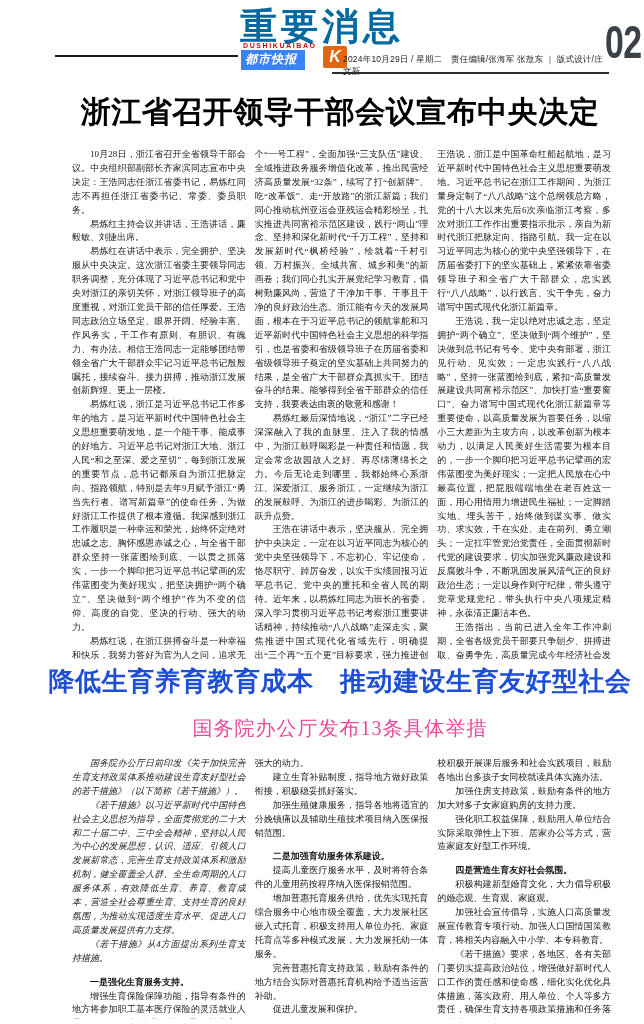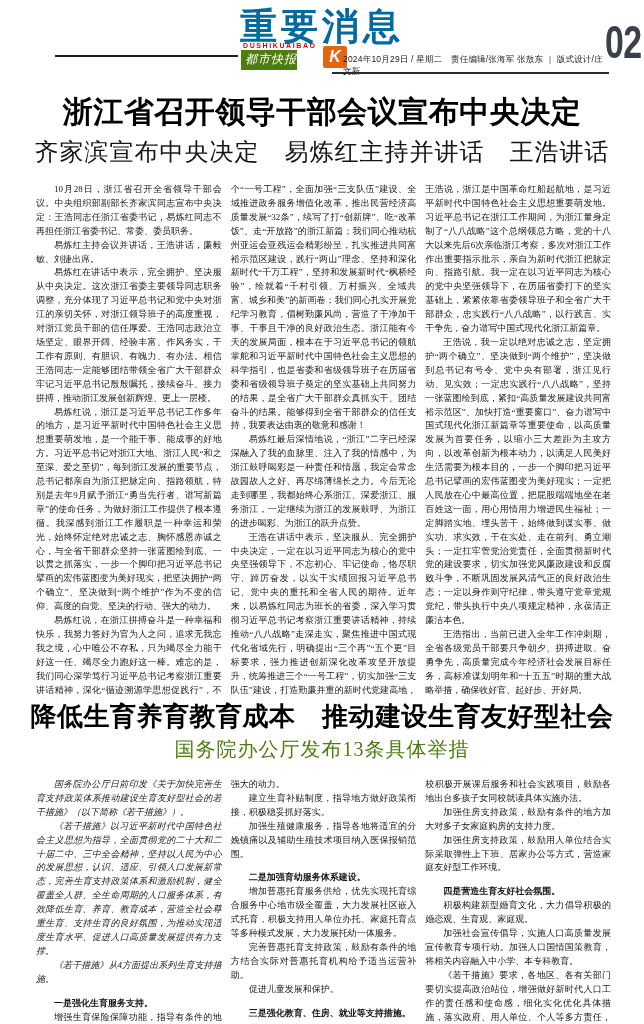--- a/index.html
+++ b/index.html
@@ -15,57 +15,57 @@
     text-align:center; font-family:"Liberation Sans", sans-serif;
     font-size:37px; font-weight:bold; letter-spacing:4px; color:#0369a1;
   }
   .header-left-line { position:absolute; left:55px; top:55px; width:183px; height:2px; background:#1b1b1b; }
   .brand { position:absolute; left:241px; top:42px; }
   .brand-latin {
     display:block; font-family:"Liberation Sans", sans-serif; font-size:7px;
     font-weight:bold; color:#c60b12; letter-spacing:1.6px; margin-left:2px;
   }
   .brand-box {
-    display:inline-block; background:#4d7c0f; color:#fff;
-    font-family:"Liberation Sans", sans-serif; font-weight:normal; font-style:italic;
-    font-size:12px; padding:1px 0 2px 4px; letter-spacing:1px;
+    display:inline-block; background:#3b82f6; color:#fff;
+    font-family:"Liberation Sans", sans-serif; font-weight:bold; font-style:italic;
+    font-size:12px; padding:1px 8px 2px 4px; letter-spacing:1px;
   }
   .k-logo {
     position:absolute; left:323px; top:46px; width:24px; height:22px;
     background:#e4650e; border-radius:2px; color:#fff; text-align:center;
     font-family:"Liberation Sans", sans-serif; font-weight:bold; font-style:italic;
     font-size:16px; line-height:22px;
   }
   .date-line {
     position:absolute; left:343px; top:54px; width:260px;
     font-family:"Liberation Sans", sans-serif; font-size:8.5px; color:#222; letter-spacing:0.2px;
   }
   .header-bottom-rule { position:absolute; left:332px; top:72px; width:277px; height:2px; background:#2c2c2c; }
   .page-number {
     position:absolute; right:3px; top:14px;
     font-family:"Liberation Sans", sans-serif; font-weight:bold; font-size:47px;
     color:#3c4149; transform:scaleX(0.72); transform-origin:right top; letter-spacing:-1px;
   }
   
-  .article { margin-top:4px; }
+  .article { margin-top:4px;padding-left:36px; }
   .headline-1 {
     text-align:center; font-family:"Liberation Sans", sans-serif;
     font-size:30px; font-weight:bold; color:#000; letter-spacing:0.5px;
   }
   .subhead-1 {
     text-align:center; font-family:"Liberation Serif", serif;
     font-size:24px; font-weight:normal; color:#141414; margin-top:3px; letter-spacing:1px;
   }
   .headline-2 {
     text-align:center; font-family:"Liberation Sans", sans-serif;
-    font-size:26px; font-weight:bold; color:#000000; letter-spacing:0.5px;
+    font-size:26px; font-weight:bold; color:#1d4ed8; letter-spacing:0.5px;
   }
   .subhead-2 {
     text-align:center; font-family:"Liberation Serif", serif;
-    font-size:20px; font-weight:normal; color:#4d7c0f; margin-top:2px; letter-spacing:1px;
+    font-size:20px; font-weight:normal; color:#ec4899; margin-top:16px; letter-spacing:1px;
   }
   .columns {
     display:flex; gap:9px; padding:0 33px 0 36px; margin-top:15px;
   }
   .col {
     width:186px; overflow:hidden;
     font-size:9px; line-height:13.9px; color:#161616;
     text-align:justify;
   }
   .article-1 .col { height:512px; }
@@ -87,21 +87,20 @@
     <span class="brand-box">都市快报</span>
   </div>
   <div class="k-logo">K</div>
   <div class="date-line">2024年10月29日 / 星期二　责任编辑/张海军 张敖东 ｜ 版式设计/庄文新</div>
   <div class="header-bottom-rule"></div>
   <div class="page-number">02</div>
 </div>
 
 <div class="article article-1">
   <div class="headline-1">浙江省召开领导干部会议宣布中央决定</div>
-  <div class="subhead-1">齐家滨宣布中央决定　易炼红主持并讲话　王浩讲话</div>
   <div class="columns">
     <div class="col">
         <p class="para normal">10月28日，浙江省召开全省领导干部会议。中央组织部副部长齐家滨同志宣布中央决定：王浩同志任浙江省委书记，易炼红同志不再担任浙江省委书记、常委、委员职务。</p>
         <p class="para normal">易炼红主持会议并讲话，王浩讲话，廉毅敏、刘捷出席。</p>
         <p class="para normal">易炼红在讲话中表示，完全拥护、坚决服从中央决定。这次浙江省委主要领导同志职务调整，充分体现了习近平总书记和党中央对浙江的亲切关怀，对浙江领导班子的高度重视，对浙江党员干部的信任厚爱。王浩同志政治立场坚定、眼界开阔、经验丰富、作风务实，干工作有原则、有胆识、有魄力、有办法。相信王浩同志一定能够团结带领全省广大干部群众牢记习近平总书记殷殷嘱托，接续奋斗、接力拼搏，推动浙江发展创新辉煌、更上一层楼。</p>
         <p class="para normal">易炼红说，浙江是习近平总书记工作多年的地方，是习近平新时代中国特色社会主义思想重要萌发地，是一个能干事、能成事的好地方。习近平总书记对浙江大地、浙江人民“和之至深、爱之至切”，每到浙江发展的重要节点，总书记都亲自为浙江把脉定向、指路领航，特别是去年9月赋予浙江“勇当先行者、谱写新篇章”的使命任务，为做好浙江工作提供了根本遵循。我深感到浙江工作履职是一种幸运和荣光，始终怀定绝对忠诚之志、胸怀感恩赤诚之心，与全省干部群众坚持一张蓝图绘到底、一以贯之抓落实，一步一个脚印把习近平总书记擘画的宏伟蓝图变为美好现实，把坚决拥护“两个确立”、坚决做到“两个维护”作为不变的信仰、高度的自觉、坚决的行动、强大的动力。</p>
         <p class="para normal">易炼红说，在浙江拼搏奋斗是一种幸福和快乐，我努力答好为官为人之问，追求无我忘我之境，心中唯公不存私，只为竭尽全力能干好这一任、竭尽全力跑好这一棒。难忘的是，我们同心深学笃行习近平总书记考察浙江重要讲话精神，深化“循迹溯源学思想促践行”，不断唱响了牢记嘱托、感恩奋进、实干争先的最强音；我们同心聚焦“三个再”“五个更”的目标要求，强力推进创新深化改革攻坚开放提升，统筹推进三</p>
       </div>
     <div class="col">
         <p class="para normal noindent">个“一号工程”，全面加强“三支队伍”建设、全域推进政务服务增值化改革，推出民营经济高质量发展“32条”，续写了打“创新牌”、吃“改革饭”、走“开放路”的浙江新篇；我们同心推动杭州亚运会亚残运会精彩纷呈，扎实推进共同富裕示范区建设，践行“两山”理念、坚持和深化新时代“千万工程”，坚持和发展新时代“枫桥经验”，绘就着“千村引领、万村振兴、全域共富、城乡和美”的新画卷；我们同心扎实开展党纪学习教育，倡树勤廉风尚，营造了干净加干事、干事且干净的良好政治生态。浙江能有今天的发展局面，根本在于习近平总书记的领航掌舵和习近平新时代中国特色社会主义思想的科学指引，也是省委和省级领导班子在历届省委和省级领导班子奠定的坚实基础上共同努力的结果，是全省广大干部群众真抓实干、团结奋斗的结果。能够得到全省干部群众的信任支持，我要表达由衷的敬意和感谢！</p>
@@ -125,28 +124,29 @@
         <p class="para kai">《若干措施》以习近平新时代中国特色社会主义思想为指导，全面贯彻党的二十大和二十届二中、三中全会精神，坚持以人民为中心的发展思想，认识、适应、引领人口发展新常态，完善生育支持政策体系和激励机制，健全覆盖全人群、全生命周期的人口服务体系，有效降低生育、养育、教育成本，营造全社会尊重生育、支持生育的良好氛围，为推动实现适度生育水平、促进人口高质量发展提供有力支撑。</p>
         <p class="para kai">《若干措施》从4方面提出系列生育支持措施。</p>
         <p class="para bold">一是强化生育服务支持。</p>
         <p class="para normal">增强生育保险保障功能，指导有条件的地方将参加职工基本医疗保险的灵活就业人员、农民工、新就业形态人员纳入生育保险。</p>
       </div>
     <div class="col">
         <p class="para normal noindent">强大的动力。</p>
         <p class="para normal">建立生育补贴制度，指导地方做好政策衔接，积极稳妥抓好落实。</p>
         <p class="para normal">加强生殖健康服务，指导各地将适宜的分娩镇痛以及辅助生殖技术项目纳入医保报销范围。</p>
         <p class="para bold">二是加强育幼服务体系建设。</p>
+        <p class="para normal">提高儿童医疗服务水平，及时将符合条件的儿童用药按程序纳入医保报销范围。</p>
         <p class="para normal">增加普惠托育服务供给，优先实现托育综合服务中心地市级全覆盖，大力发展社区嵌入式托育，积极支持用人单位办托、家庭托育点等多种模式发展，大力发展托幼一体服务。</p>
         <p class="para normal">完善普惠托育支持政策，鼓励有条件的地方结合实际对普惠托育机构给予适当运营补助。</p>
         <p class="para normal">促进儿童发展和保护。</p>
         <p class="para bold">三是强化教育、住房、就业等支持措施。</p>
       </div>
     <div class="col">
         <p class="para normal noindent">校积极开展课后服务和社会实践项目，鼓励各地出台多孩子女同校就读具体实施办法。</p>
         <p class="para normal">加强住房支持政策，鼓励有条件的地方加大对多子女家庭购房的支持力度。</p>
-        <p class="para normal">加强住房支持政策，鼓励用人单位结合实际采取弹性上下班、居家办公等方式，营造家庭友好型工作环境。</p>
+        <p class="para normal">强化职工权益保障，鼓励用人单位结合实际采取弹性上下班、居家办公等方式，营造家庭友好型工作环境。</p>
         <p class="para bold">四是营造生育友好社会氛围。</p>
         <p class="para normal">积极构建新型婚育文化，大力倡导积极的婚恋观、生育观、家庭观。</p>
         <p class="para normal">加强社会宣传倡导，实施人口高质量发展宣传教育专项行动。加强人口国情国策教育，将相关内容融入中小学、本专科教育。</p>
         <p class="para normal">《若干措施》要求，各地区、各有关部门要切实提高政治站位，增强做好新时代人口工作的责任感和使命感，细化实化优化具体措施，落实政府、用人单位、个人等多方责任，确保生育支持各项政策措施和任务落到实处、取得实效。</p>
       </div>
   </div>
 </div>
 
 </body></html>

